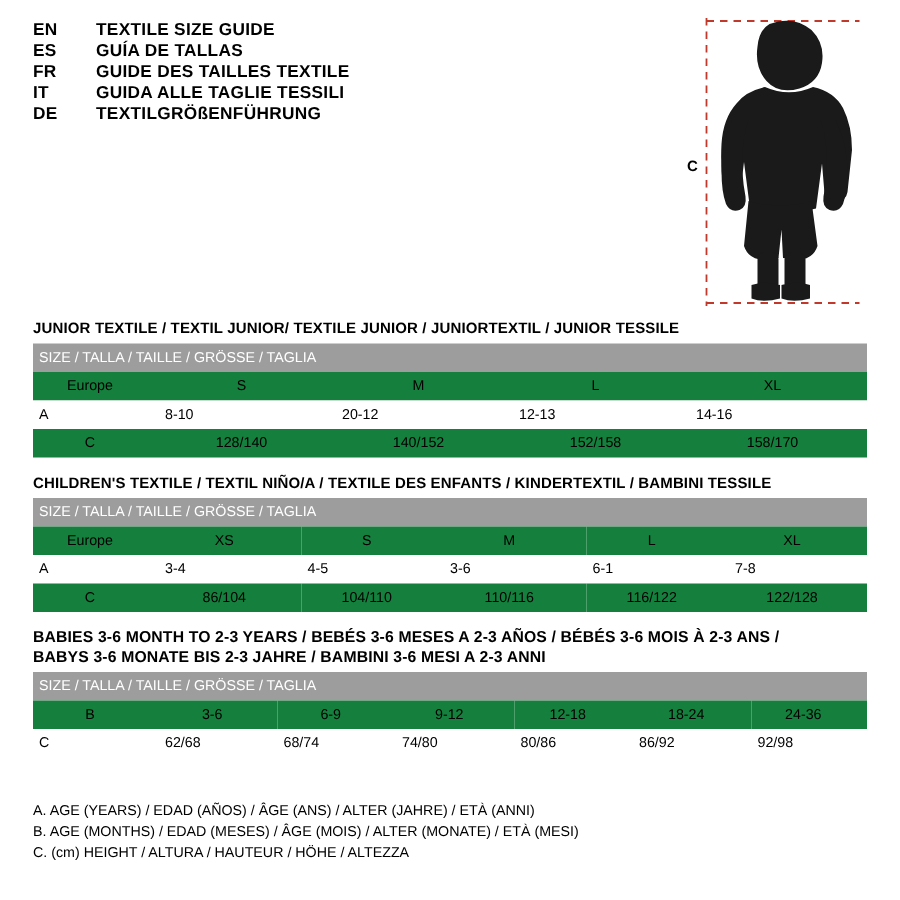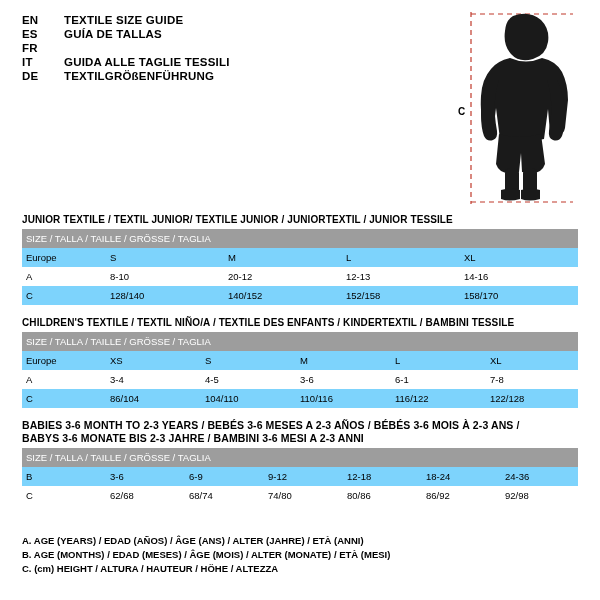--- a/index.html
+++ b/index.html
@@ -95,36 +95,36 @@
     height: 15px;
   }
   tr.head td {
     background: #9d9d9d;
     color: #ffffff;
     font-size: 9.5px;
     font-weight: normal;
     height: 15px;
   }
   tr.shade td {
-    background: #7dd3fc;
+    background: #15803d;
+    text-align: center;
   }
   tr.plain td {
     background: #ffffff;
   }
   td.lbl {
     width: 84px;
   }
 
   
   .footer {
     position: absolute;
     left: 22px;
     top: 534px;
     width: 556px;
-    font-weight: bold;
   }
   .footer div {
     font-size: 9.5px;
     line-height: 14px;
   }
 </style>
 </head>
 <body>
 
 <div class="page">
@@ -133,20 +133,21 @@
     <div class="header-row">
       <span class="lang-code">EN</span>
       <span class="lang-title">TEXTILE SIZE GUIDE</span>
     </div>
     <div class="header-row">
       <span class="lang-code">ES</span>
       <span class="lang-title">GUÍA DE TALLAS</span>
     </div>
     <div class="header-row">
       <span class="lang-code">FR</span>
+      <span class="lang-title">GUIDE DES TAILLES TEXTILE</span>
     </div>
     <div class="header-row">
       <span class="lang-code">IT</span>
       <span class="lang-title">GUIDA ALLE TAGLIE TESSILI</span>
     </div>
     <div class="header-row">
       <span class="lang-code">DE</span>
       <span class="lang-title">TEXTILGRÖßENFÜHRUNG</span>
     </div>
   </div>

